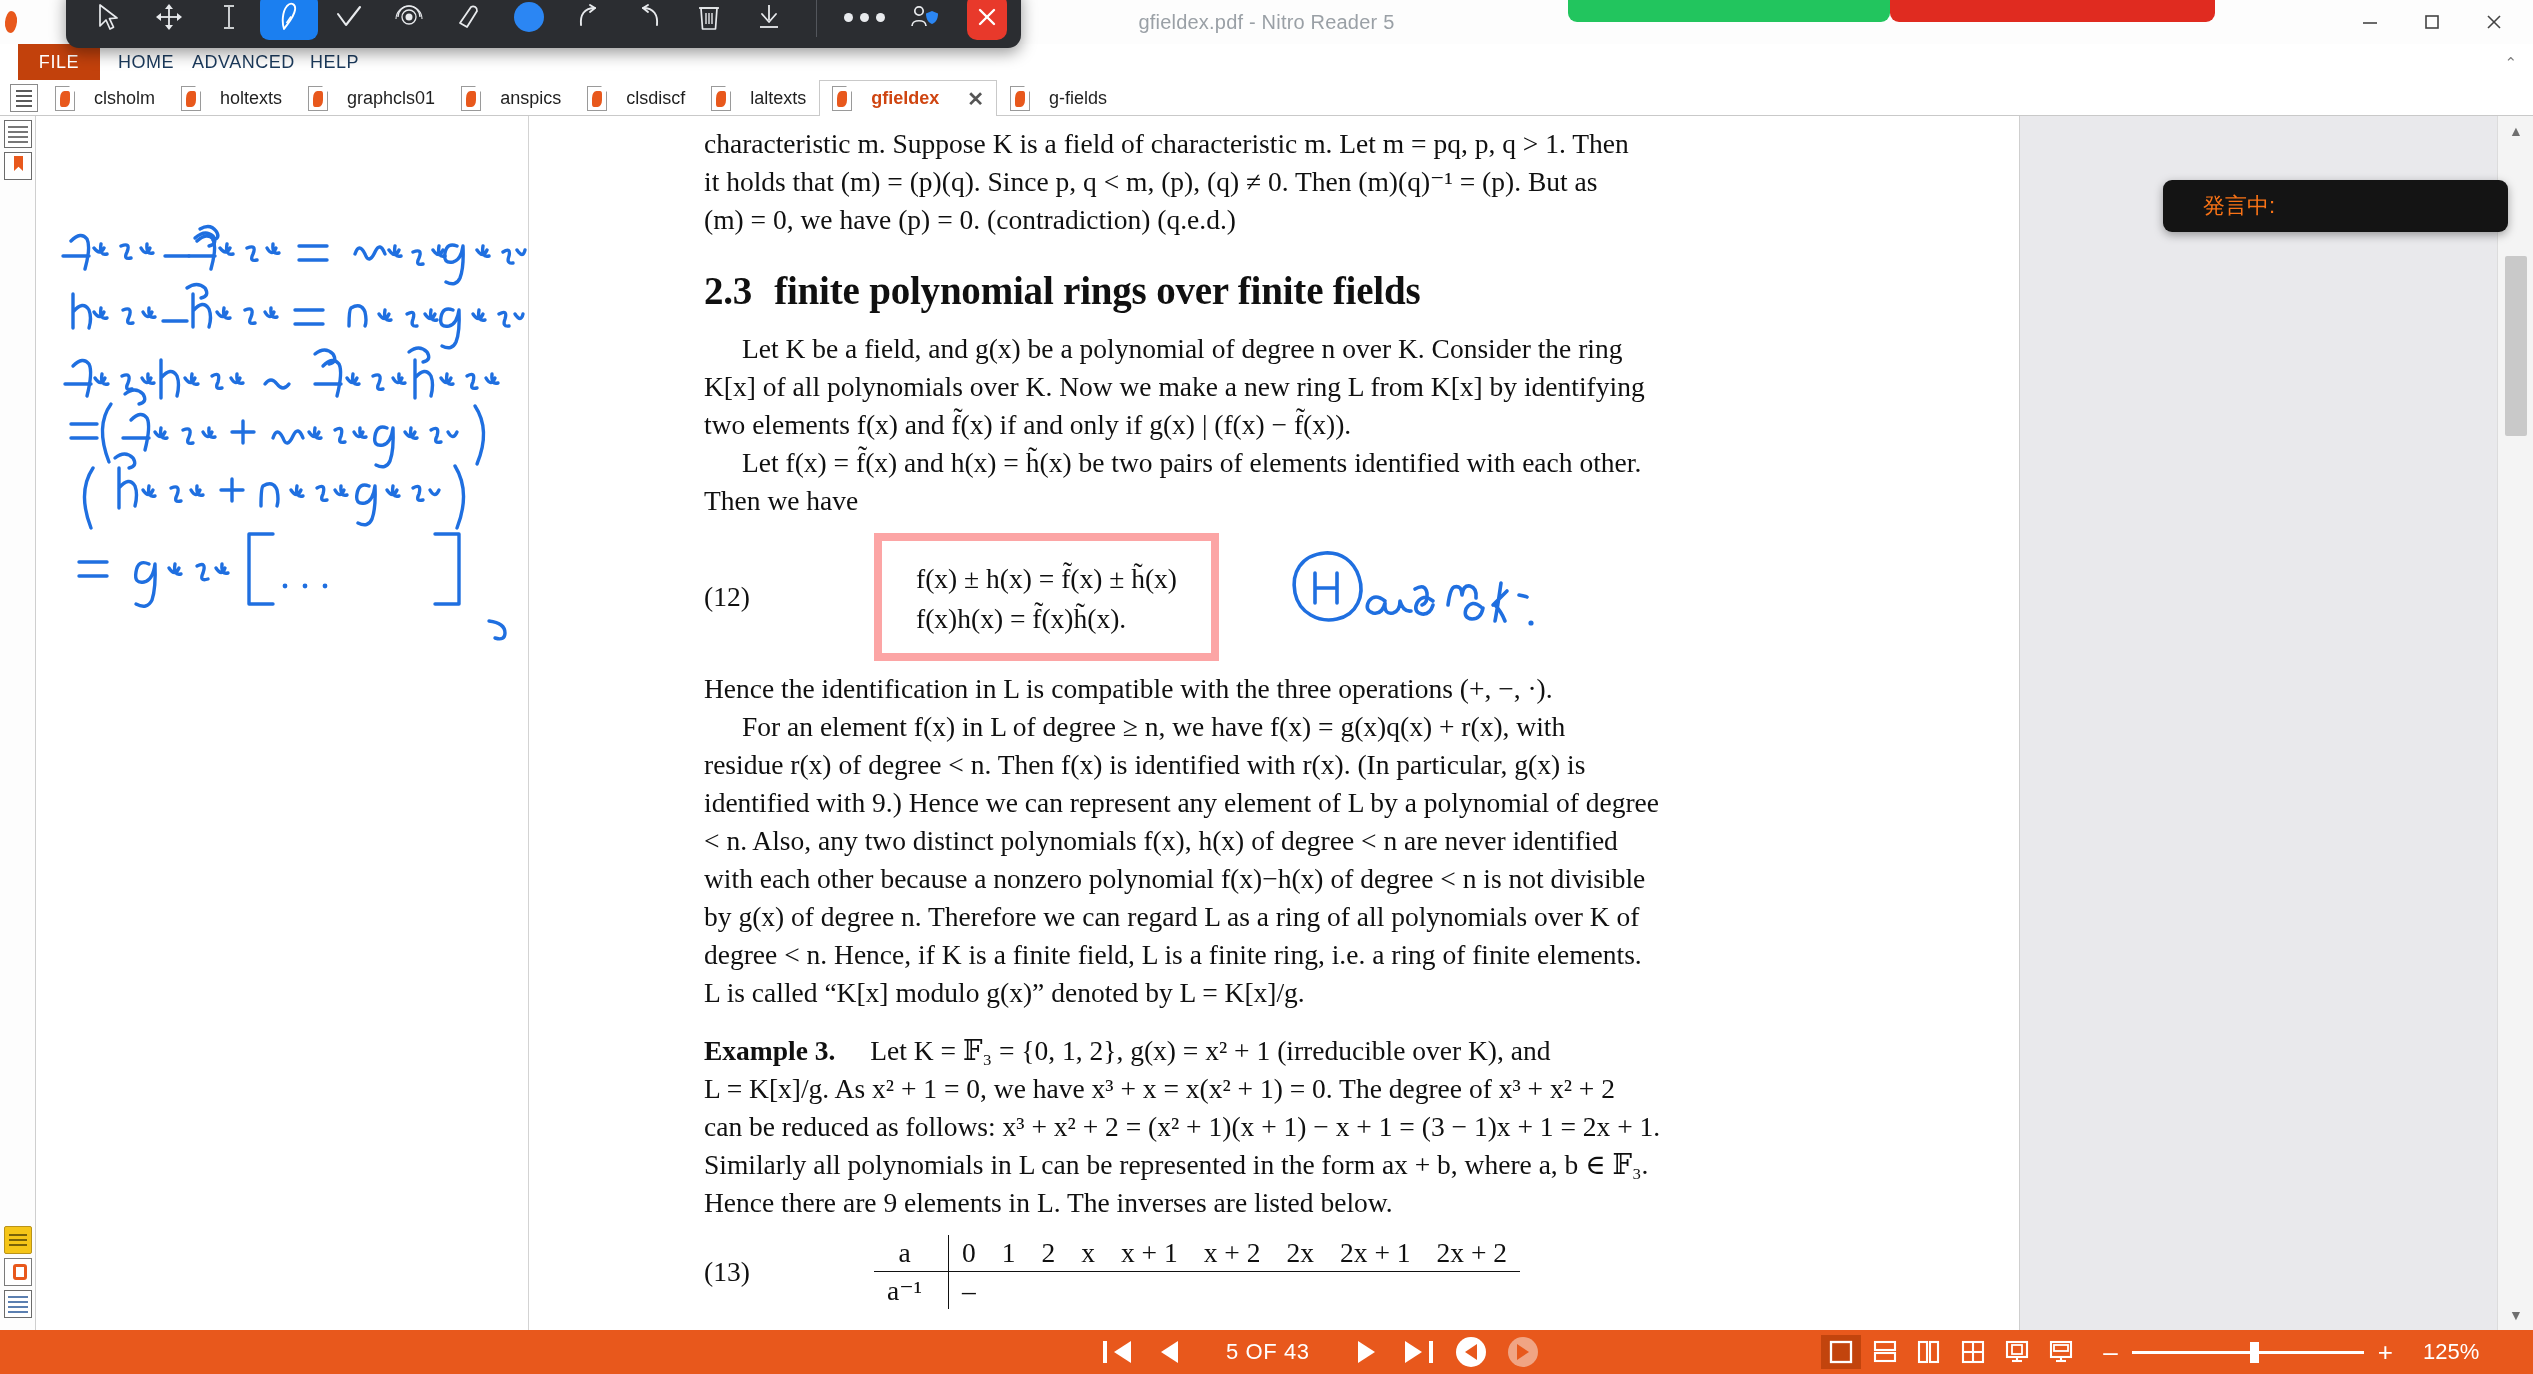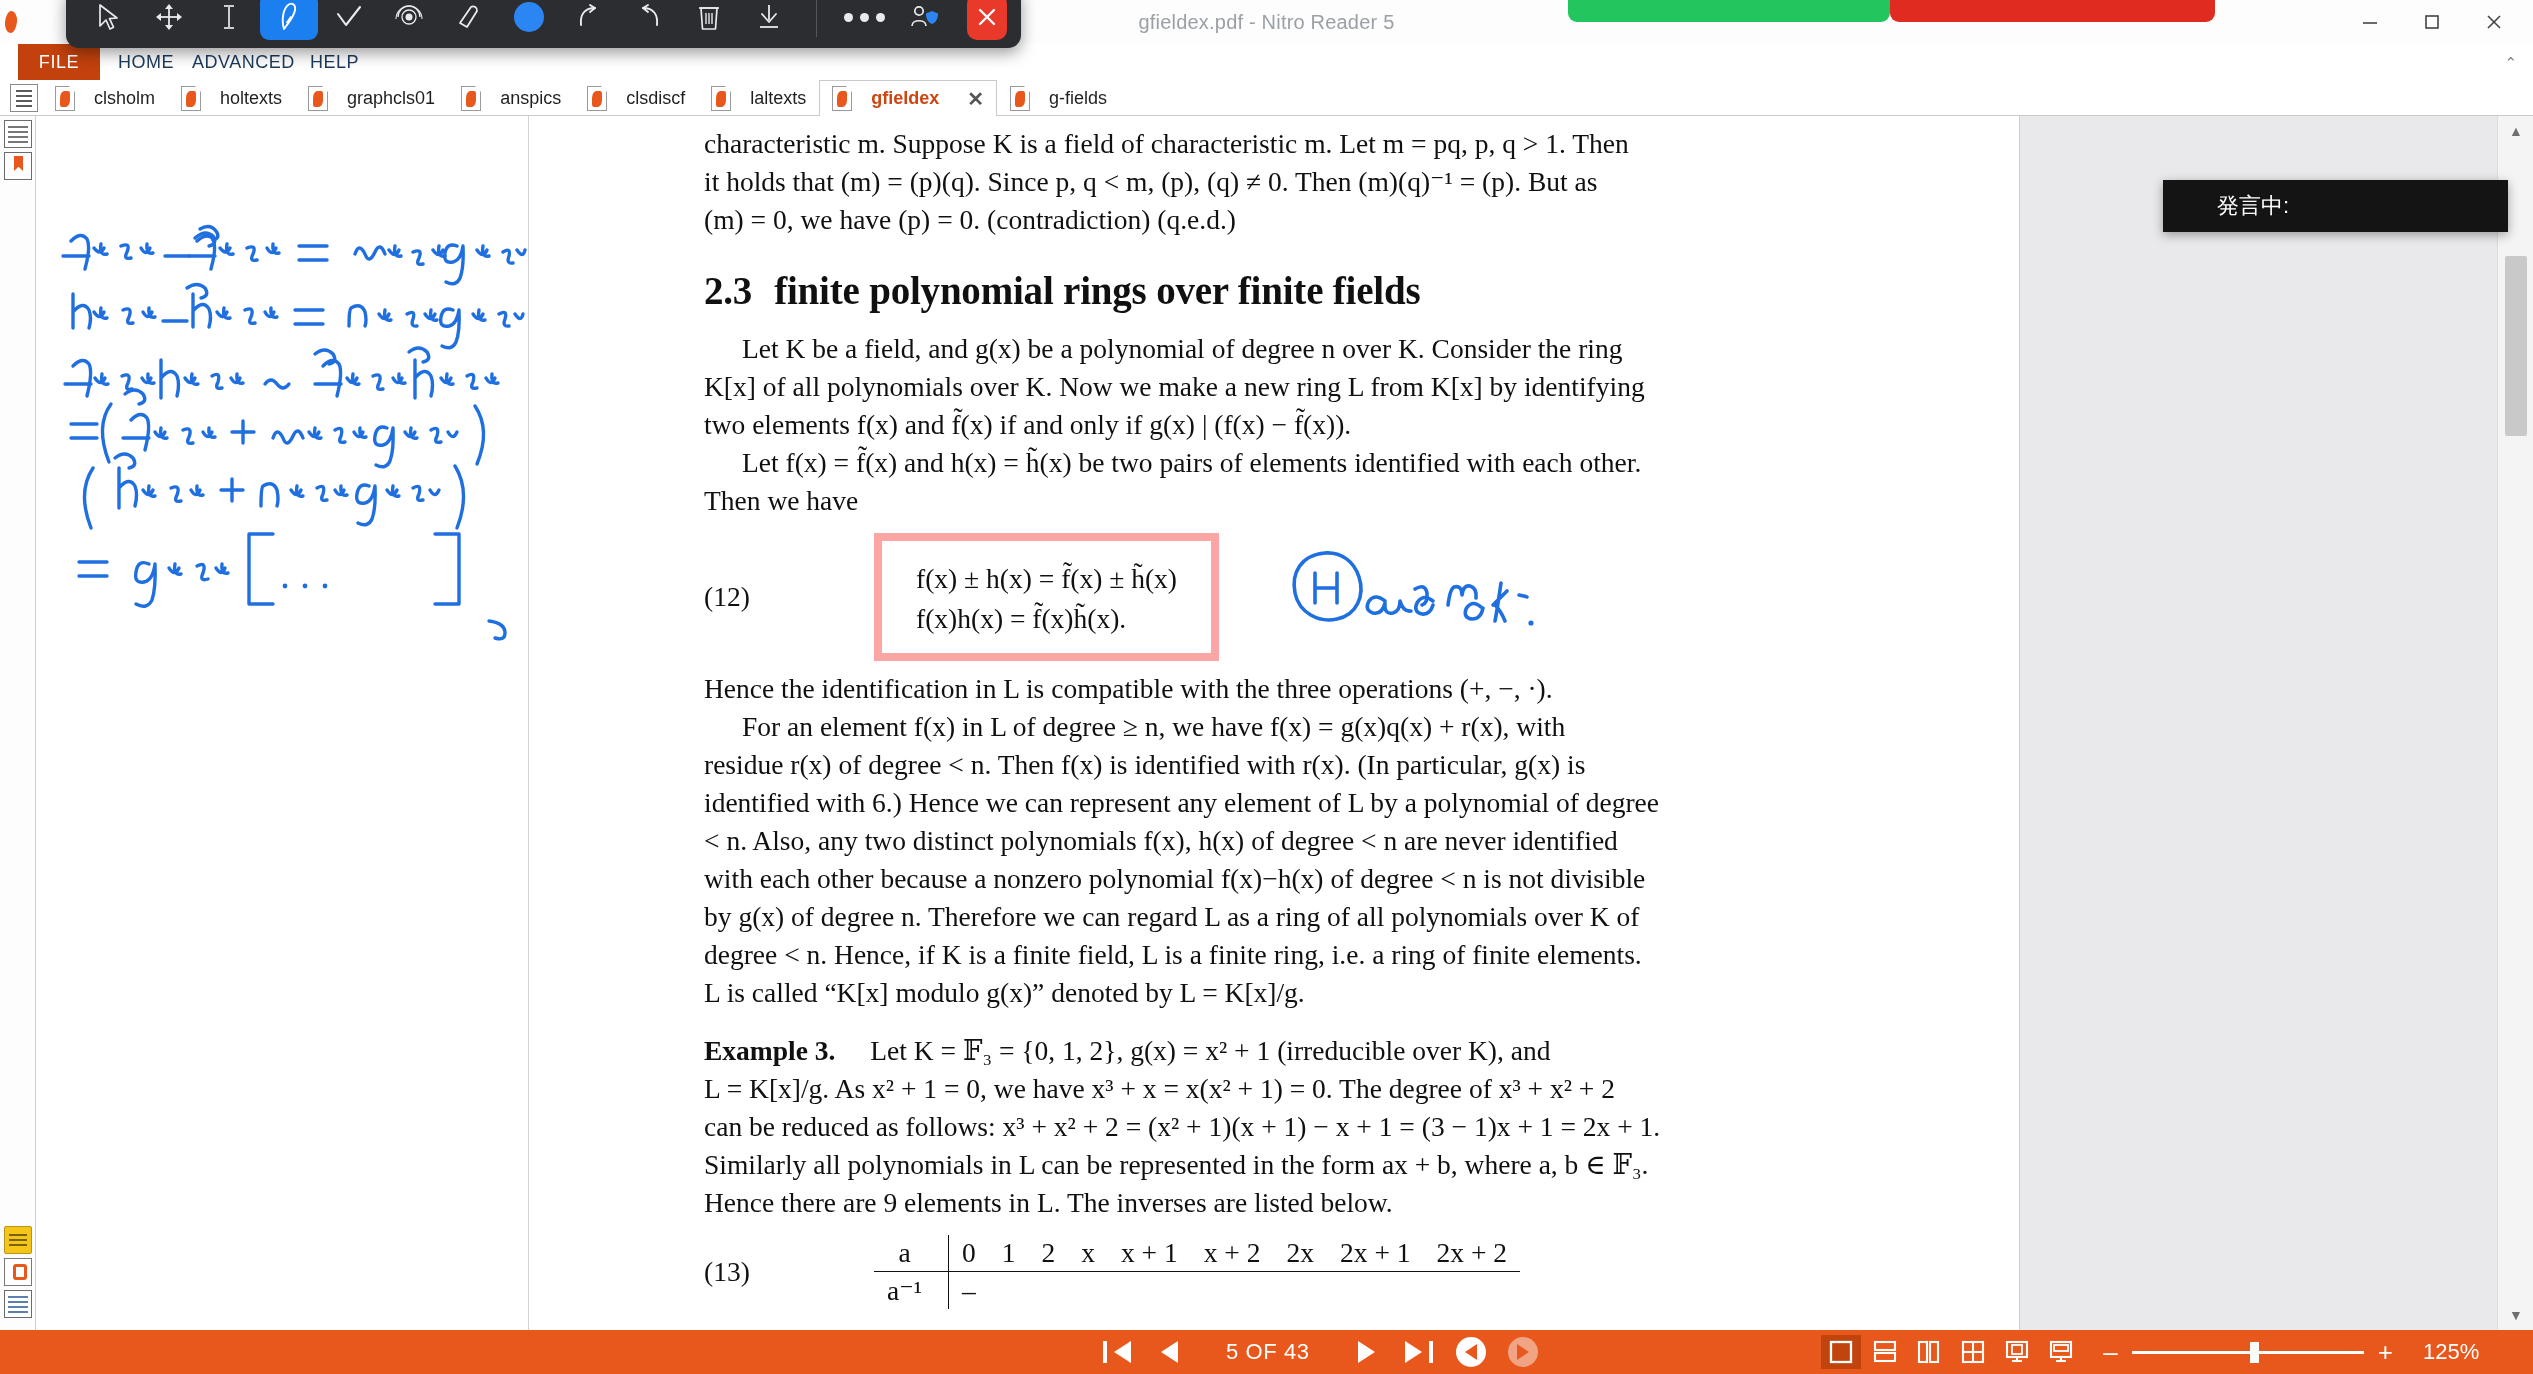--- a/index.html
+++ b/index.html
@@ -150,23 +150,23 @@
   .tbl13 .lbl { width:170px; font-size:27.5px; }
   .t13 { border-collapse:collapse; font-size:27.5px; }
   .t13 td { padding:2px 13px; white-space:nowrap; }
   .t13 td.hdr-a { text-align:center; padding-right:26px; }
   .t13 .vline { border-right:1.6px solid #111; }
   .t13 tr.ruled td { border-bottom:1.6px solid #111; }
 
   
   .speak-badge {
     position:absolute; right:25px; top:180px; width:345px; height:52px;
-    background:#141414; color:#ffffff; font-size:22px;
-    display:flex; align-items:center; padding-left:54px;
-    box-shadow:0 3px 10px rgba(0,0,0,.35); z-index:40;
+    background:#141414; color:#f97316; font-size:22px;
+    display:flex; align-items:center; padding-left:40px;
+    box-shadow:0 3px 10px rgba(0,0,0,.35); z-index:40;border-radius:9px;
   }
 
   
   .vscroll { position:absolute; right:0; top:116px; width:36px; bottom:44px; background:#f4f4f4; border-left:1px solid #dcdcdc; }
   .vs-arrow { width:36px; height:30px; display:flex; align-items:center; justify-content:center; color:#6f6f6f; font-size:14px; }
   .vs-arrow.bottom { position:absolute; bottom:0; }
   .vs-thumb { position:absolute; left:7px; top:140px; width:22px; height:180px; background:#c9c9c9; border-radius:2px; }
 
   
   .statusbar { position:absolute; left:0; bottom:0; width:2533px; height:44px;
@@ -565,21 +565,21 @@
                 <path d="M234 48 q6 1 8 2"></path>
                 <circle cx="246" cy="76" r="2.6" fill="#1f6fe0" stroke="none"></circle>
               </g>
             </svg>
           </div>
         </div>
 
         <p>Hence the identification in L is compatible with the three operations (+, −, ·).</p>
         <p class="indent">For an element f(x) in L of degree ≥ n, we have f(x) = g(x)q(x) + r(x), with</p>
         <p>residue r(x) of degree &lt; n. Then f(x) is identified with r(x). (In particular, g(x) is</p>
-        <p>identified with 6.) Hence we can represent any element of L by a polynomial of degree</p>
+        <p>identified with 9.) Hence we can represent any element of L by a polynomial of degree</p>
         <p>&lt; n. Also, any two distinct polynomials f(x), h(x) of degree &lt; n are never identified</p>
         <p>with each other because a nonzero polynomial f(x)−h(x) of degree &lt; n is not divisible</p>
         <p>by g(x) of degree n. Therefore we can regard L as a ring of all polynomials over K of</p>
         <p>degree &lt; n. Hence, if K is a finite field, L is a finite ring, i.e. a ring of finite elements.</p>
         <p>L is called “K[x] modulo g(x)” denoted by L = K[x]/g.</p>
 
         <p style="margin-top:22px">
           <b>Example 3.</b>
           <span style="display:inline-block;width:28px"></span><span>Let K = 𝔽₃ = {0, 1, 2}, g(x) = x² + 1 (irreducible over K), and</span>
         </p>

